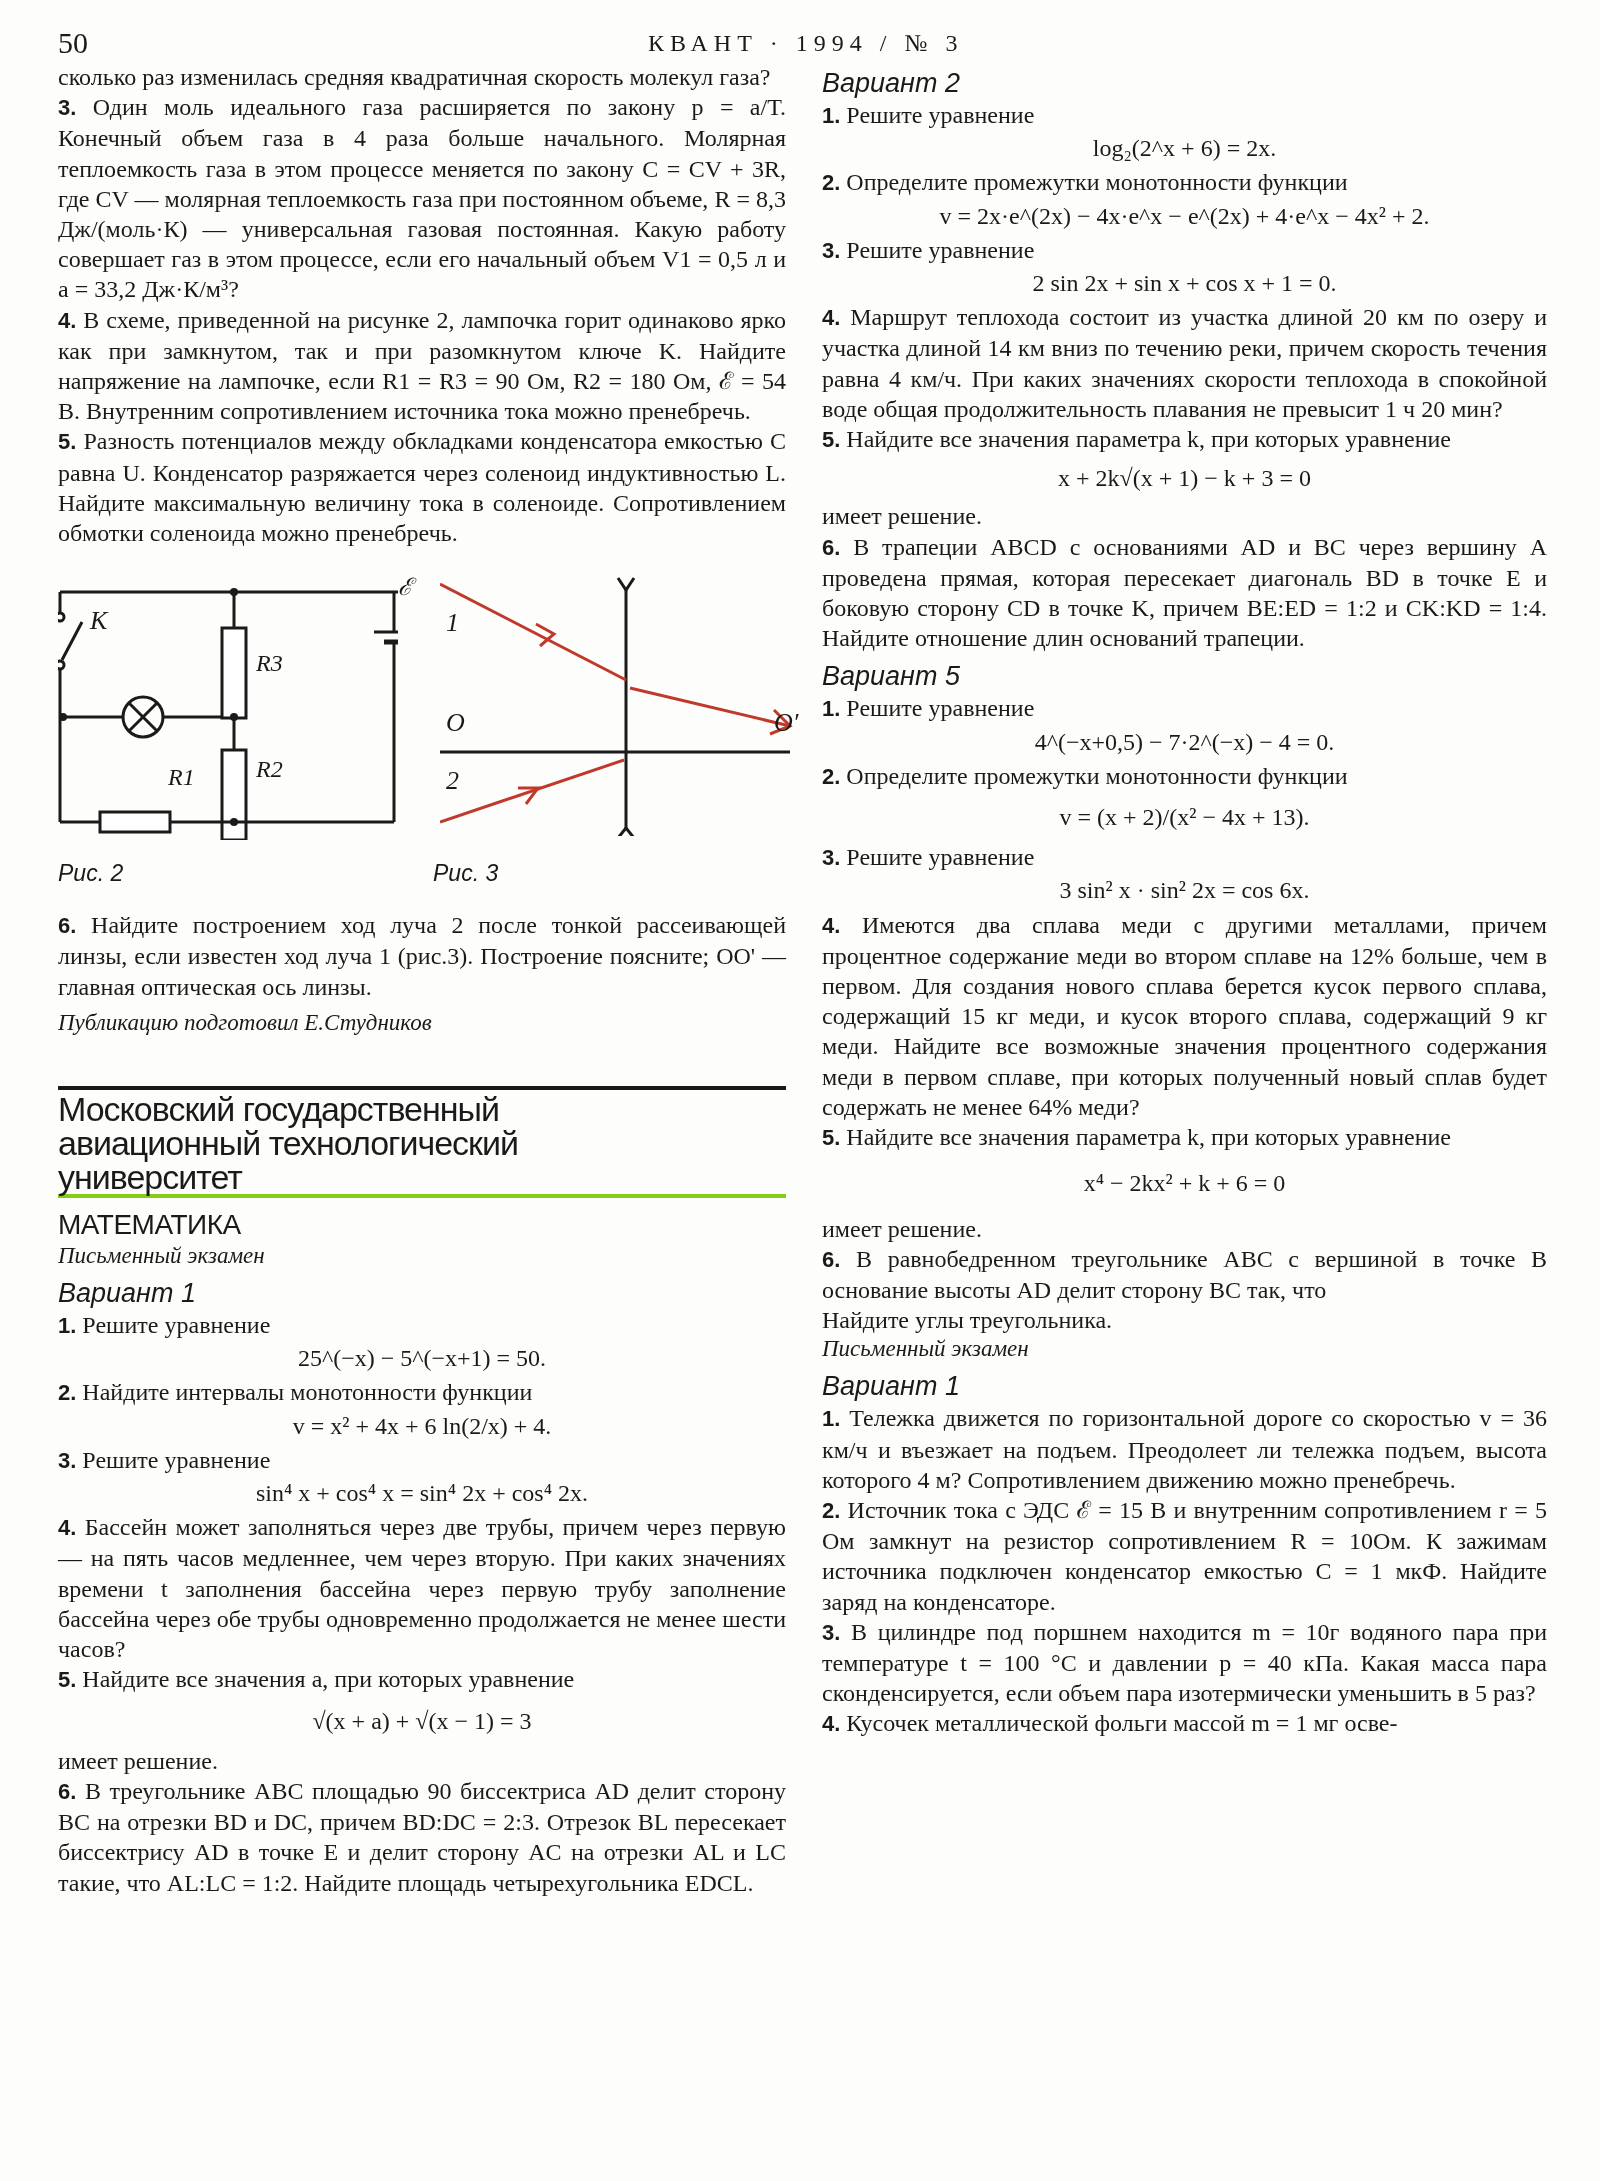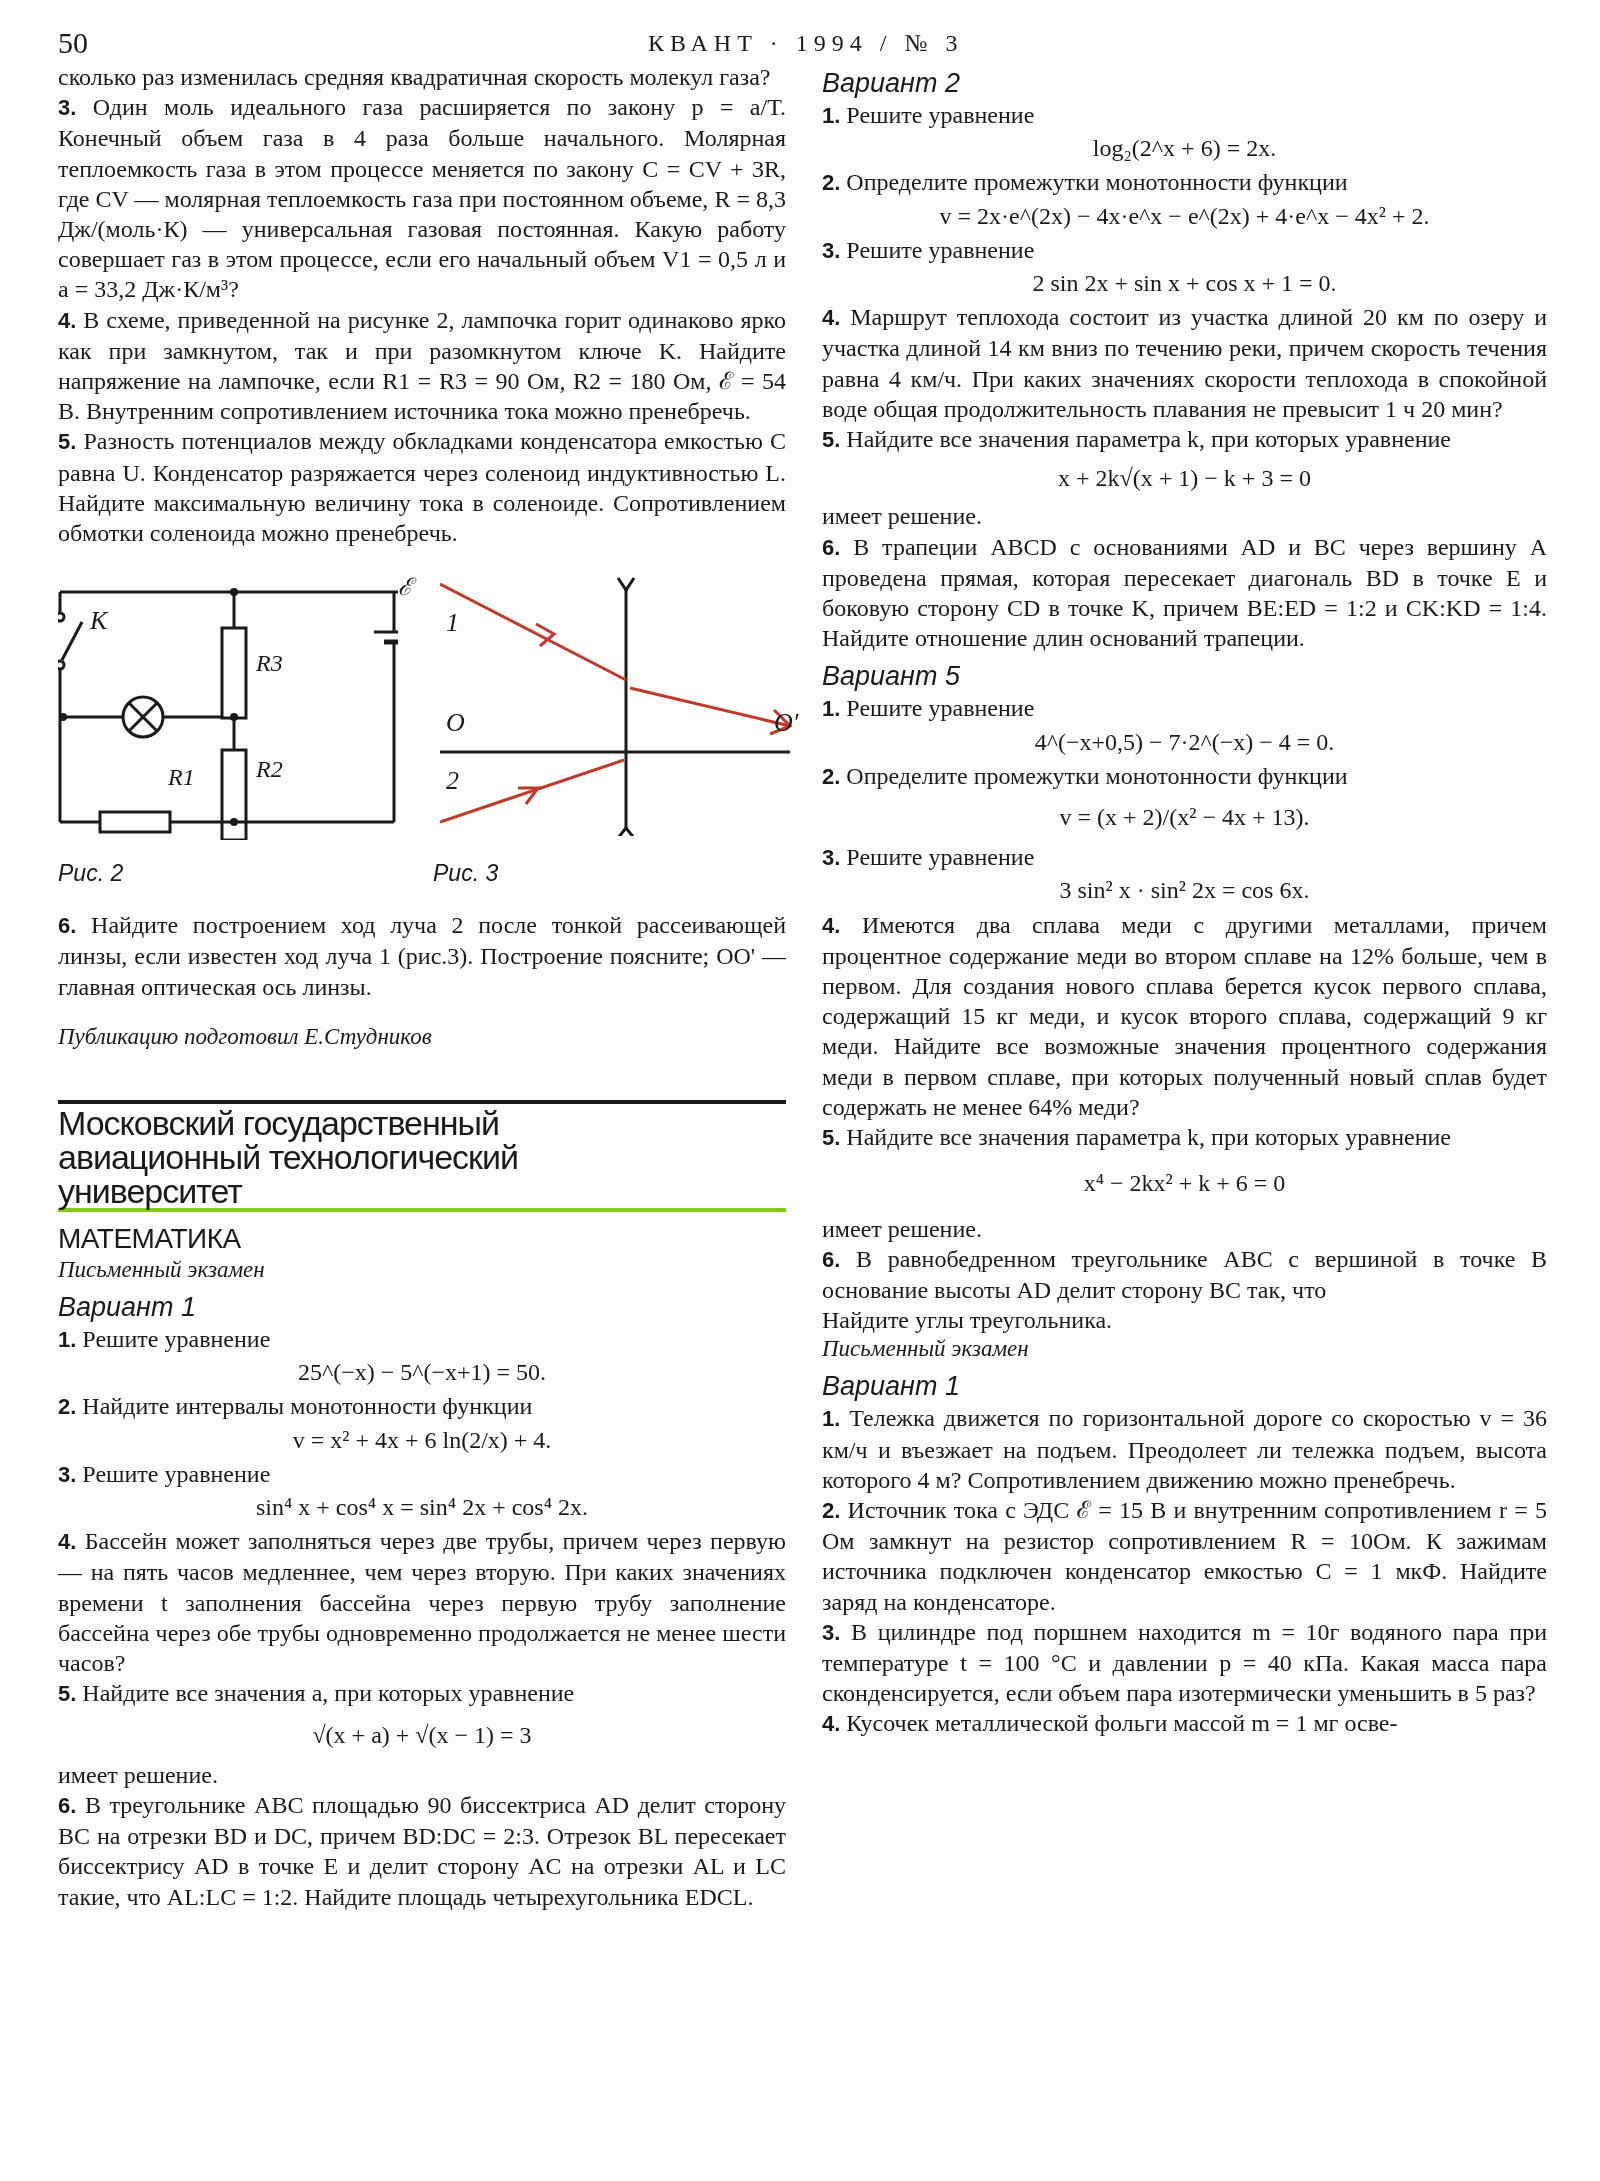--- a/index.html
+++ b/index.html
@@ -13,21 +13,21 @@
   .col-left { left: 58px; }
   .col-right { left: 822px; width: 725px; top: 66px; }
 
   .col p { text-align: justify; }
   .num { font-weight: bold; font-family: "Liberation Sans", sans-serif; font-size: 22px; }
   .formula { text-align: center !important; font-style: normal; margin: 2px 0 4px 0; font-family: "Liberation Serif", serif; }
 
   .variant { font-family: "Liberation Sans", sans-serif; font-style: italic; font-size: 27px; line-height: 34px; margin-top: 6px; }
   .subject { font-family: "Liberation Sans", sans-serif; font-size: 28px; line-height: 34px; letter-spacing: -0.5px; margin-top: 10px; }
   .exam-type { font-style: italic; font-size: 23px; line-height: 28px; }
-  .credit { font-style: italic; font-size: 23px; margin-top: 20px; }
+  .credit { font-style: italic; font-size: 23px; margin-top: 6px; }
 
   .uni-block { border-top: 4px solid #1a1a1a; border-bottom: 4px solid #84cc16; margin-top: 48px; padding: 2px 0 0 0; }
   .uni-title { font-family: "Liberation Sans", sans-serif; font-size: 34px; line-height: 34px; letter-spacing: -1px; }
 
   .figs { position: relative; height: 330px; margin-top: 22px; }
   .fig-caption { font-family: "Liberation Sans", sans-serif; font-style: italic; font-size: 23px; position: absolute; top: 288px; }
 </style>
 </head>
 <body>
 

